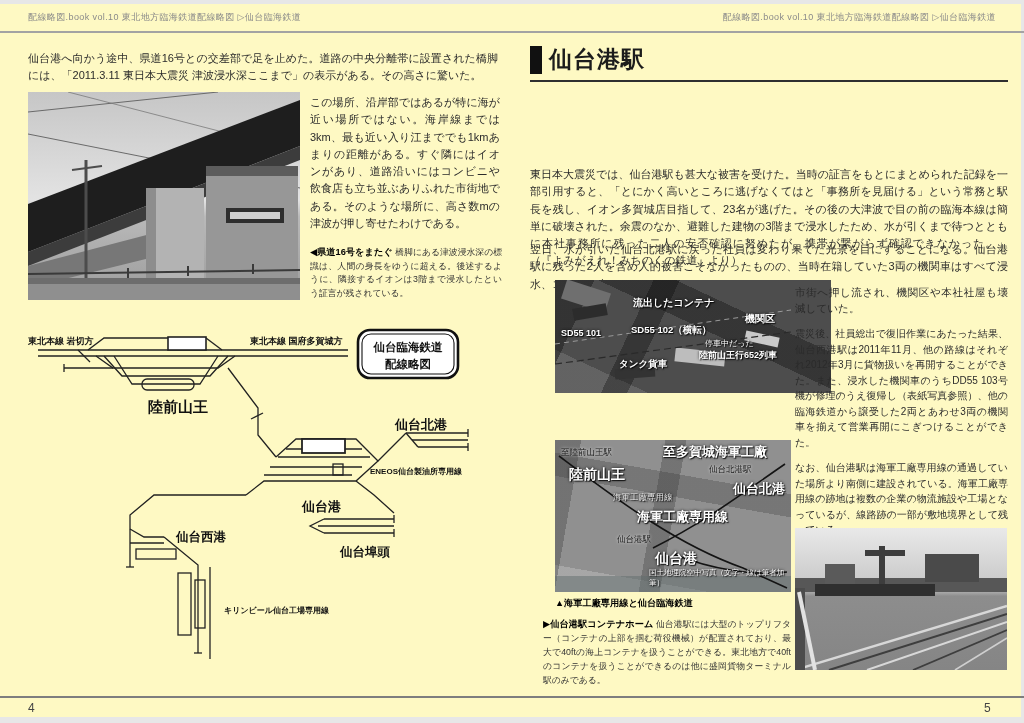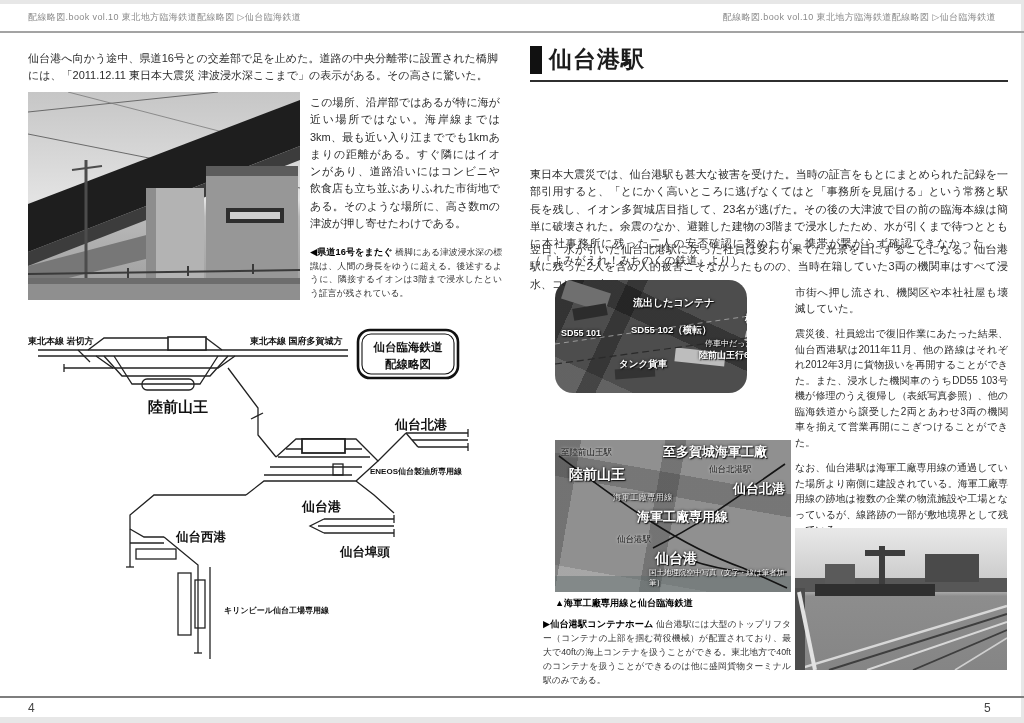--- a/index.html
+++ b/index.html
@@ -1,16 +1,16 @@
 <!DOCTYPE html>
 <html><head>
 <meta charset="utf-8">
 <style>
   html,body{margin:0;padding:0;background:#e9e9e9;}
-  #canvas{position:relative;width:1024px;height:723px;background:#ffffff;overflow:hidden;
+  #canvas{position:relative;width:1024px;height:723px;background:#fef9c3;overflow:hidden;
           font-family:"Liberation Sans","DejaVu Sans",sans-serif;color:#222;}
   .abs{position:absolute;}
   .edge{background:#e7e7e7;}
   .hdr{font-size:9px;color:#8a8a8a;letter-spacing:.4px;white-space:nowrap;}
   .rule{background:#a3a3a3;}
   .body-txt{font-size:11px;line-height:17.3px;text-align:justify;color:#2b2b2b;}
   .cap{font-size:8.8px;line-height:13.5px;text-align:justify;color:#333;}
   .cap b{font-size:9.2px;color:#000;}
   .pnum{font-size:12px;color:#444;}
   .heading-row{display:flex;align-items:center;border-bottom:2px solid #2f2f2f;padding-bottom:5px;}
@@ -38,21 +38,21 @@
 <div id="canvas">
 
   <div class="abs edge" style="left:0;top:0;width:1024px;height:4px;"></div>
   <div class="abs edge" style="left:0;top:717px;width:1024px;height:6px;"></div>
   <div class="abs edge" style="left:1021px;top:0;width:3px;height:723px;"></div>
 
   <div class="abs hdr" style="left:28px;top:11px;">配線略図.book vol.10 東北地方臨海鉄道配線略図 ▷仙台臨海鉄道</div>
   <div class="abs hdr" style="left:600px;top:11px;width:396px;text-align:right;">配線略図.book vol.10 東北地方臨海鉄道配線略図 ▷仙台臨海鉄道</div>
   <div class="abs rule" style="left:0;top:31px;width:1024px;height:2px;"></div>
 
-  <div class="abs body-txt" style="left:28px;top:50px;width:470px;">仙台港へ向かう途中、県道16号との交差部で足を止めた。道路の中央分離帯に設置された橋脚には、「2011.12.11 東日本大震災 津波浸水深ここまで」の表示がある。その高さに驚いた。</div>
+  <div class="abs body-txt" style="left:28px;top:50px;width:470px;">仙台港へ向かう途中、県道16号との交差部で足を止めた。道路の中央分離帯に設置された橋脚には、「2011.3.11 東日本大震災 津波浸水深ここまで」の表示がある。その高さに驚いた。</div>
 
   <div class="abs photo" style="left:28px;top:92px;width:272px;height:208px;background:linear-gradient(#c6c6c6,#e3e3e3 52%,#b9b9b9 60%,#9b9b9b);">
     <svg width="272" height="208" viewBox="0 0 272 208">
       <line x1="0" y1="42" x2="272" y2="96" stroke="#6a6a6a" stroke-width="1"></line>
       <line x1="0" y1="20" x2="190" y2="0" stroke="#6a6a6a" stroke-width="1"></line>
       <line x1="40" y1="0" x2="272" y2="60" stroke="#7a7a7a" stroke-width="0.8"></line>
       <polygon points="0,112 272,8 272,54 0,160" fill="#1e1e1e"></polygon>
       <polygon points="0,160 272,54 272,68 0,174" fill="#3c3c3c"></polygon>
       <polygon points="0,174 130,140 130,164 0,196" fill="#777777"></polygon>
       <rect x="118" y="96" width="58" height="104" fill="#b3b3b3"></rect>
@@ -145,21 +145,21 @@
   </div>
 
   <div class="abs heading-row" style="left:530px;top:44px;width:478px;">
     <div class="heading-block"></div>
     <div class="heading-title">仙台港駅</div>
   </div>
 
   <div class="abs body-txt" style="left:530px;top:166px;width:478px;">東日本大震災では、仙台港駅も甚大な被害を受けた。当時の証言をもとにまとめられた記録を一部引用すると、「とにかく高いところに逃げなくてはと「事務所を見届ける」という常務と駅長を残し、イオン多賀城店目指して、23名が逃げた。その後の大津波で目の前の臨海本線は簡単に破壊された。余震のなか、避難した建物の3階まで浸水したため、水が引くまで待つとともに本社事務所に残った二人の安否確認に努めたが、携帯が繋がらず確認できなかった。」（『よみがえれ！みちのくの鉄道』より）</div>
   <div class="abs body-txt" style="left:530px;top:241px;width:478px;">翌日、水が引いた仙台北港駅に戻った社員は変わり果てた光景を目にすることになる。仙台港駅に残った2人を含め人的被害こそなかったものの、当時在籍していた3両の機関車はすべて浸水、コンテナ車やコンテナは</div>
 
-  <div class="abs photo mottle1" style="left:555px;top:280px;width:192px;height:113px;border-radius:18px;">
+  <div class="abs photo mottle1" style="left:555px;top:280px;width:276px;height:113px;">
     <svg width="236" height="113" viewBox="0 0 236 113" style="position:absolute;left:0;top:0;">
       <rect x="8" y="6" width="46" height="20" fill="#6f6f6f" transform="rotate(18 31 16)"></rect>
       <rect x="18" y="26" width="34" height="12" fill="#2c2c2c" transform="rotate(-10 35 32)"></rect>
       <rect x="120" y="70" width="50" height="14" fill="#bdbdbd" transform="rotate(6 145 77)"></rect>
       <rect x="60" y="88" width="40" height="10" fill="#333" transform="rotate(-4 80 93)"></rect>
       <rect x="190" y="54" width="34" height="10" fill="#c9c9c9" transform="rotate(12 207 59)"></rect>
       <line x1="0" y1="64" x2="236" y2="30" stroke="#9a9a9a" stroke-width="1" stroke-dasharray="5 4"></line>
       <line x1="0" y1="84" x2="236" y2="52" stroke="#2a2a2a" stroke-width="1.2" stroke-dasharray="7 4"></line>
     </svg>
     <span class="ph-label" style="left:78px;top:16px;font-size:10px;">流出したコンテナ</span>

